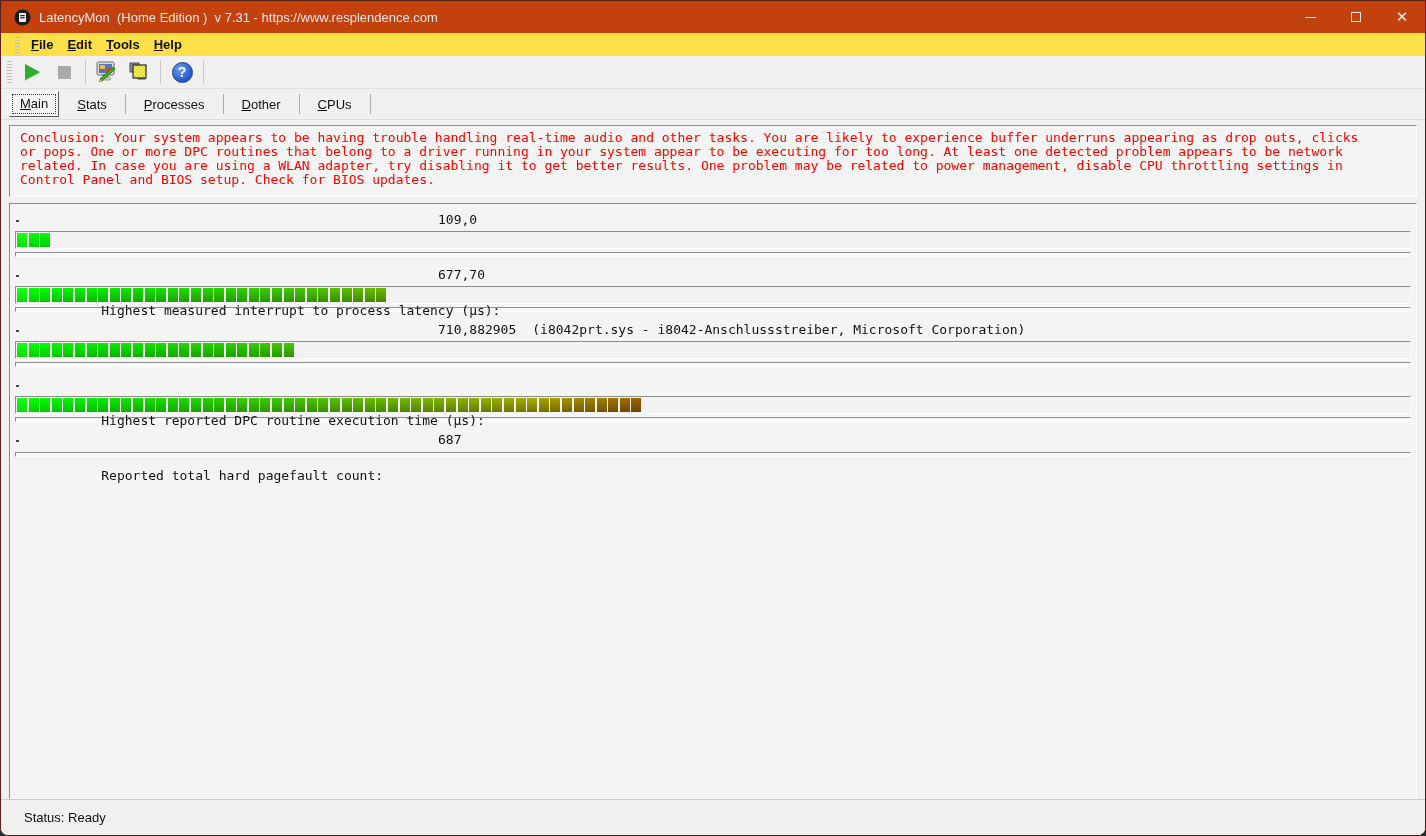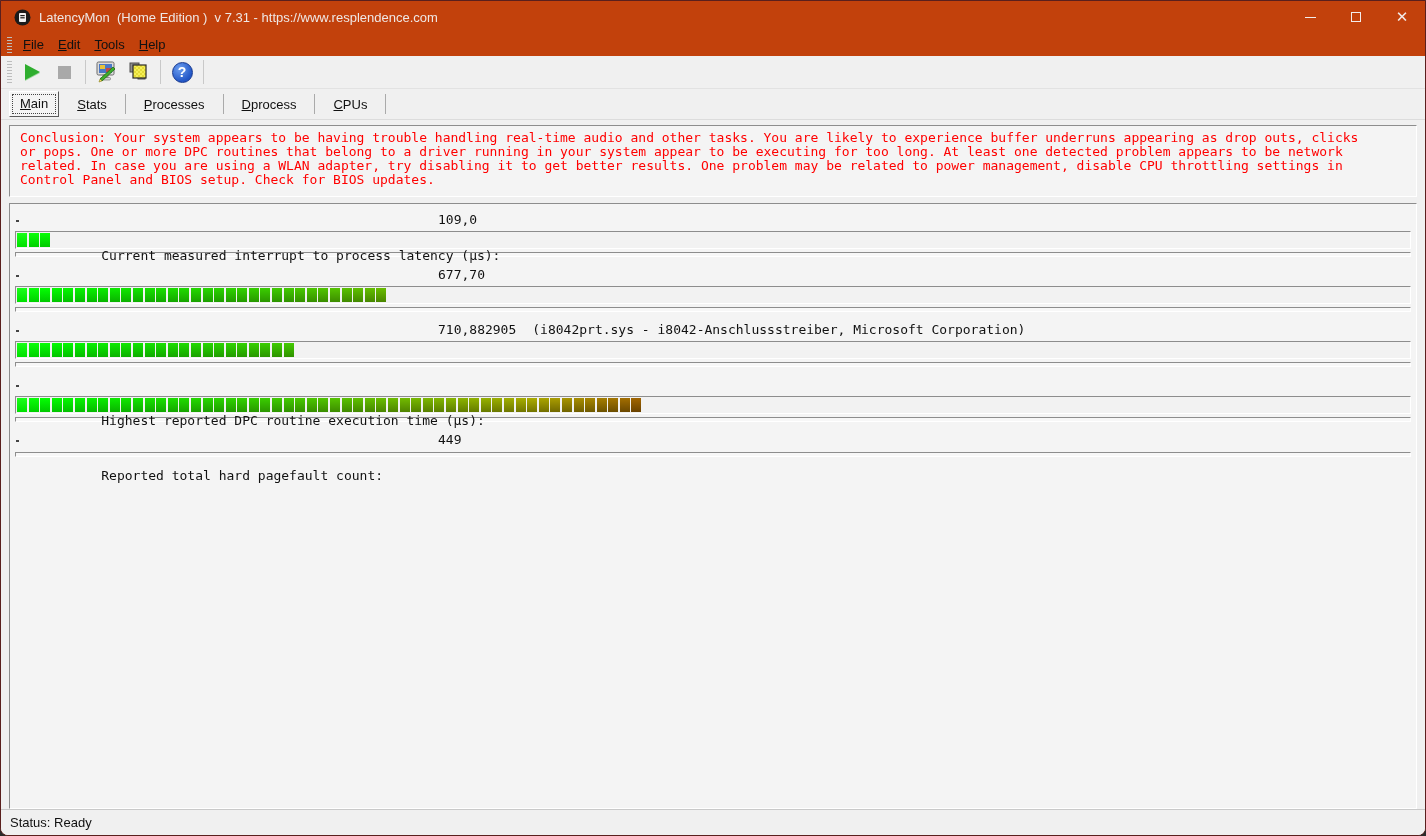--- a/index.html
+++ b/index.html
@@ -16,21 +16,21 @@
   .titlebar { height:32px; background:#c2410c; display:flex; align-items:center; flex:none; }
   .app-icon { width:17px; height:17px; margin-left:13px; flex:none; }
   .title-text { color:#efe7e5; font-size:13px; margin-left:8px; white-space:pre; }
   .win-controls { margin-left:auto; display:flex; height:100%; }
   .win-btn { width:46px; height:100%; display:flex; align-items:center; justify-content:center; color:#f3eceb; font-size:13px; }
   .btn-max .box { width:10px; height:10px; border:1px solid #f3eceb; }
   .btn-min .bar { width:11px; height:1px; background:#f3eceb; }
   .btn-close { font-size:15px; }
 
   
-  .menubar { height:23px; display:flex; align-items:center; padding-left:6px; background:#c2410c; flex:none; }
+  .menubar { height:23px; display:flex; align-items:center; padding-left:14px; background:#fde047; flex:none;font-weight:bold; }
   .gripper { width:5px; height:16px; margin-right:4px;
     background:repeating-linear-gradient(to bottom,#bdbdbd 0 1px,transparent 1px 3px); }
   .menu-item { font-size:13px; color:#111; padding:2px 7px; }
   .initial { text-decoration:underline; }
 
   
   .toolbar { height:33px; display:flex; align-items:center; padding-left:6px; background:#f0f0f0; flex:none; border-bottom:1px solid #e2e2e2;}
   .toolbar .gripper { height:22px; }
   .tool-btn { width:30px; height:26px; display:flex; align-items:center; justify-content:center; margin:0 1px; }
   .tb-sep { width:1px; height:24px; background:#c9c9c9; margin:0 5px; }
@@ -69,22 +69,22 @@
   .lbl { margin-left:8px; }
   .extra { margin-left:16px;margin-top:32px; }
 
   .led-track { margin-top:2px; height:18px; padding:1px; background:#f2f2f2;
     border:1px solid; border-color:#8d8d8d #ffffff #ffffff #8d8d8d; display:flex; gap:1.6px; }
   .seg { width:10px; height:14px; flex:none; }
   .thin-strip { margin-top:3px; height:5px; background:#f7f7f7;
     border:1px solid; border-color:#8d8d8d #ffffff #ffffff #8d8d8d; margin-bottom:9px; }
 
   
-  .statusbar { height:26px; flex:none; border-top:1px solid #c9c9c9; background:#f0f0f0;
-    display:flex; align-items:center; padding:0 9px; font-size:13px; color:#111; }
+  .statusbar { height:36px; flex:none; border-top:1px solid #c9c9c9; background:#f0f0f0;
+    display:flex; align-items:center; padding:0 23px; font-size:13px; color:#111; }
 </style>
 </head>
 <body>
 
 <div class="window">
 
   <div class="titlebar">
     <svg class="app-icon" viewBox="0 0 17 17">
       <circle cx="8.5" cy="8.5" r="8" fill="#1b1b1b"></circle>
       <rect x="5" y="4" width="7" height="9" rx="1" fill="#f2f2f2"></rect>
@@ -152,52 +152,52 @@
     </div>
     <div class="tb-sep"></div>
   </div>
 
   <div class="tabbar">
     <span class="tab tab-active"><span class="initial">M</span><span>ain</span></span>
     <span class="tab"><span class="initial">S</span><span>tats</span></span>
     <span class="tab-sep"></span>
     <span class="tab"><span class="initial">P</span><span>rocesses</span></span>
     <span class="tab-sep"></span>
-    <span class="tab"><span class="initial">D</span><span>process</span></span>
+    <span class="tab"><span class="initial">D</span><span>other</span></span>
     <span class="tab-sep"></span>
     <span class="tab"><span class="initial">C</span><span>PUs</span></span>
     <span class="tab-sep"></span>
   </div>
 
   <div class="content">
 
 
     <div class="conclusionbox sunken mono">
       <div class="conclusion-text">Conclusion: Your system appears to be having trouble handling real-time audio and other tasks. You are likely to experience buffer underruns appearing as drop outs, clicks or pops. One or more DPC routines that belong to a driver running in your system appear to be executing for too long. At least one detected problem appears to be network related. In case you are using a WLAN adapter, try disabling it to get better results. One problem may be related to power management, disable CPU throttling settings in Control Panel and BIOS setup. Check for BIOS updates.</div>
     </div>
 
     <div class="metricsbox sunken">
 
       <div class="mrow">
         <div class="mrow-line mono">
           <div class="bullet-dot"></div>
-          <span class="lbl">Current measured interrupt to process latency (µs):</span>
           <span class="valcol"><span>109,0</span><span class="extra"></span></span>
         </div>
         <div class="led-track">
             <div class="seg" style="background: linear-gradient(rgb(26, 255, 26), rgb(0, 224, 0));"></div>
             <div class="seg" style="background: linear-gradient(rgb(10, 255, 9), rgb(0, 208, 0));"></div>
             <div class="seg" style="background: linear-gradient(rgb(4, 255, 3), rgb(1, 201, 0));"></div>
           </div>
         <div class="thin-strip"></div>
       </div>
 
       <div class="mrow">
         <div class="mrow-line mono">
           <div class="bullet-dot"></div>
+          <span class="lbl">Highest measured interrupt to process latency (µs):</span>
           <span class="valcol"><span>677,70</span><span class="extra"></span></span>
         </div>
         <div class="led-track">
             <div class="seg" style="background: linear-gradient(rgb(26, 255, 26), rgb(0, 224, 0));"></div>
             <div class="seg" style="background: linear-gradient(rgb(10, 255, 9), rgb(0, 208, 0));"></div>
             <div class="seg" style="background: linear-gradient(rgb(4, 255, 3), rgb(1, 201, 0));"></div>
             <div class="seg" style="background: linear-gradient(rgb(3, 252, 0), rgb(2, 196, 0));"></div>
             <div class="seg" style="background: linear-gradient(rgb(4, 248, 0), rgb(3, 192, 0));"></div>
             <div class="seg" style="background: linear-gradient(rgb(6, 244, 0), rgb(5, 188, 0));"></div>
             <div class="seg" style="background: linear-gradient(rgb(8, 241, 0), rgb(6, 185, 0));"></div>
@@ -325,21 +325,21 @@
             <div class="seg" style="background: linear-gradient(rgb(163, 110, 0), rgb(107, 72, 0));"></div>
             <div class="seg" style="background: linear-gradient(rgb(162, 102, 0), rgb(106, 67, 0));"></div>
           </div>
         <div class="thin-strip"></div>
       </div>
 
       <div class="mrow">
         <div class="mrow-line mono">
           <div class="bullet-dot"></div>
           <span class="lbl">Reported total hard pagefault count:</span>
-          <span class="valcol"><span>449</span><span class="extra"></span></span>
+          <span class="valcol"><span>687</span><span class="extra"></span></span>
         </div>
         <div class="thin-strip"></div>
       </div>
 
     </div>
   </div>
 
   <div class="statusbar">
     <span>Status: Ready</span>
   </div>

